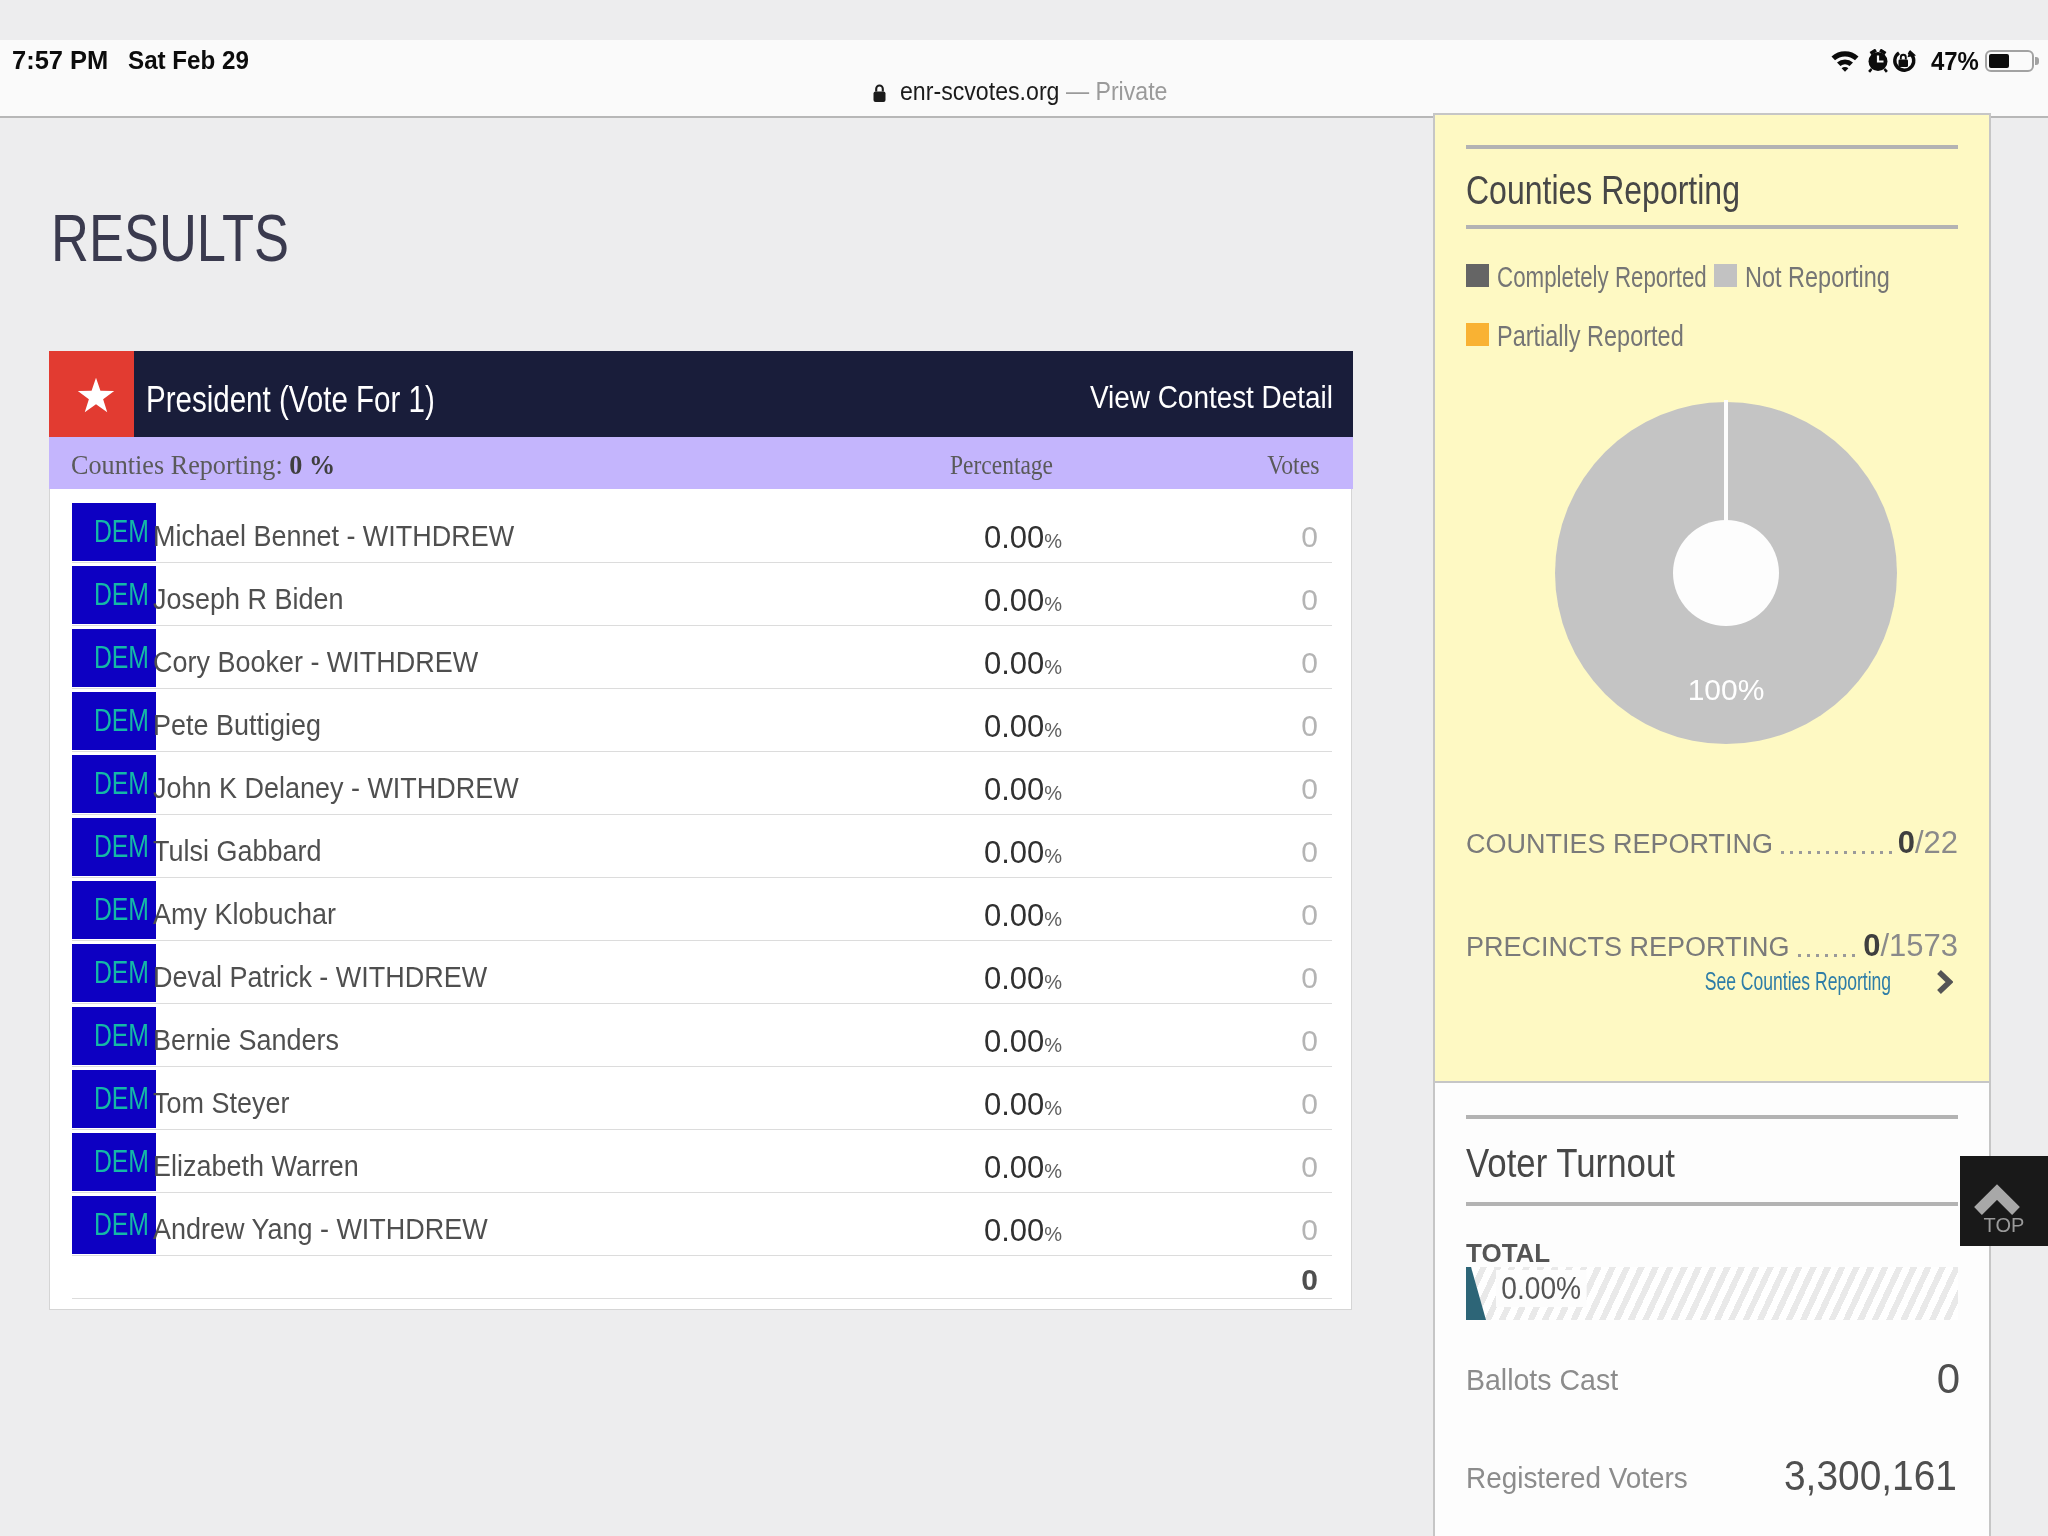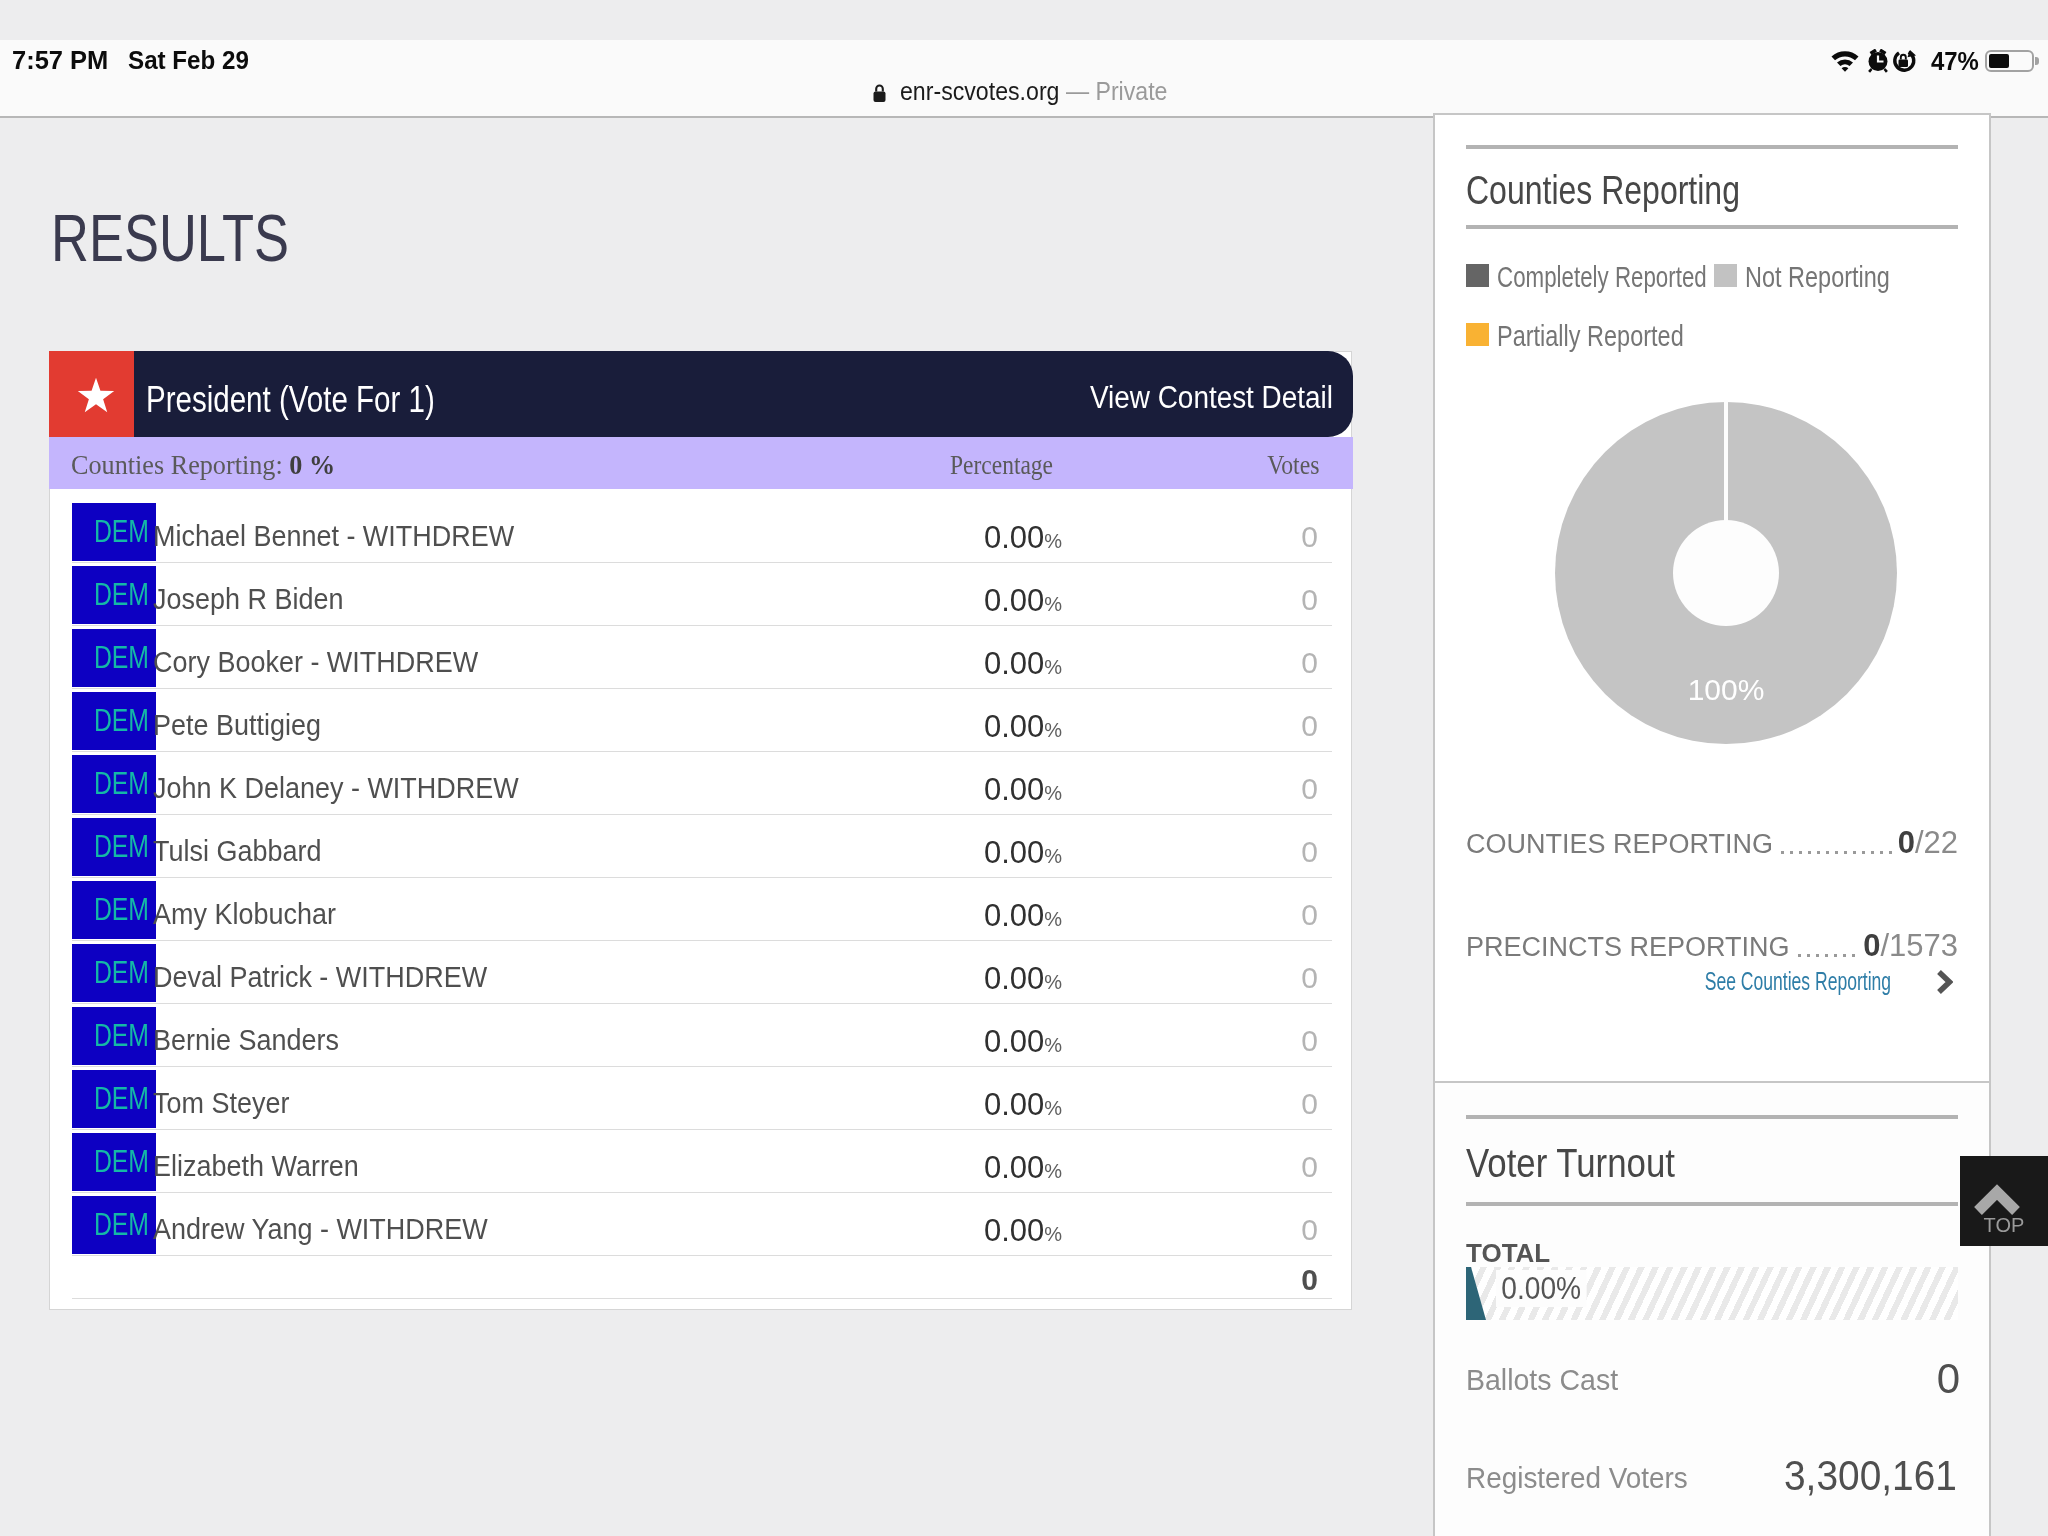--- a/index.html
+++ b/index.html
@@ -48,21 +48,21 @@
         <path d="M3.2 7.5 v-2.7 a3.3 3.3 0 0 1 6.6 0 v2.7" fill="none" stroke="#1b1b1b" stroke-width="2.1"></path>
       </svg>
     <span style="display:inline-block;margin-left:10px;font-size:26px;color:#1b1b1b;transform:scaleX(0.89);transform-origin:left top;white-space:nowrap;">enr-scvotes.org<span style="color:#9a9a9a;"> — Private</span></span>
   </div>
 </div>
 
 <div class="abs" style="left:51px;top:200px;font-size:66px;color:#3a3a4e;transform:scaleX(0.795);transform-origin:left top;white-space:nowrap;">RESULTS</div>
 
 <div class="abs" style="left:49px;top:351px;width:1303px;height:959px;background:#ffffff;border:1px solid #d5d5d5;">
 
-  <div class="abs" style="left:-1px;top:-1px;width:1304px;height:86px;background:#191d3a;border-radius:25px;">
+  <div class="abs" style="left:-1px;top:-1px;width:1304px;height:86px;background:#191d3a;">
     <div class="abs" style="left:0;top:0;width:85px;height:86px;background:#e23b31;">
       <svg width="38" height="40" viewBox="0 0 24 23" style="position:absolute;left:28px;top:25px;">
         <path d="M12 0 L14.8 8.2 L23.5 8.3 L16.5 13.5 L19.1 21.8 L12 16.7 L4.9 21.8 L7.5 13.5 L0.5 8.3 L9.2 8.2 Z" fill="#ffffff"></path>
       </svg>
     </div>
     <div class="abs" style="left:97px;top:28px;font-size:36px;color:#ffffff;transform:scaleX(0.82);transform-origin:left top;white-space:nowrap;">President (Vote For 1)</div>
     <div class="abs" style="right:20px;top:29px;font-size:31px;color:#ffffff;transform:scaleX(0.9);transform-origin:right top;white-space:nowrap;">View Contest Detail</div>
   </div>
 
   <div class="abs" style="left:-1px;top:85px;width:1304px;height:52px;background:#c4b5fd;font-family:Liberation Serif, serif;">
@@ -180,21 +180,21 @@
            font-size:31px; display:flex; align-items:center; justify-content:flex-end; }
   .badge span{ transform:scaleX(0.8); }
   .cname { position:absolute; left:81px; top:20px; font-size:29px; color:#4f4f4f; transform:scaleX(0.93); transform-origin:left top; white-space:nowrap; }
   .pct   { position:absolute; left:912px; top:20px; font-size:31px; color:#303030; }
   .pct small { font-size:20px; color:#5f5f5f; }
   .votes { position:absolute; right:14px; top:20px; font-size:30px; color:#b4b4b4; }
   .trow  { position:relative; height:43px; border-bottom:1px solid #dcdcdc; }
   .tvotes{ position:absolute; right:14px; top:7px; font-size:30px; font-weight:bold; color:#4f4f4f; }
 </style>
 
-<div class="abs" style="left:1433px;top:113px;width:558px;height:1076px;background:#ffffff;border:2px solid #c6c6c6;">
+<div class="abs" style="left:1433px;top:113px;width:558px;height:1076px;background:#fef9c3;border:2px solid #c6c6c6;">
   <div class="abs" style="left:31px;top:30px;width:492px;height:4px;background:#b3b3b3;"></div>
   <div class="abs" style="left:31px;top:53px;font-size:40px;color:#474747;transform:scaleX(0.8);transform-origin:left top;white-space:nowrap;">Counties Reporting</div>
   <div class="abs" style="left:31px;top:110px;width:492px;height:4px;background:#b3b3b3;"></div>
 
   <div class="abs" style="left:31px;top:149px;width:23px;height:23px;background:#656565;"></div>
   <div class="abs" style="left:62px;top:146px;font-size:29px;color:#757575;transform:scaleX(0.77);transform-origin:left top;white-space:nowrap;">Completely Reported</div>
   <div class="abs" style="left:279px;top:149px;width:23px;height:23px;background:#c2c2c2;"></div>
   <div class="abs" style="left:310px;top:146px;font-size:29px;color:#757575;transform:scaleX(0.81);transform-origin:left top;white-space:nowrap;">Not Reporting</div>
   <div class="abs" style="left:31px;top:208px;width:23px;height:23px;background:#f9b233;"></div>
   <div class="abs" style="left:62px;top:205px;font-size:29px;color:#757575;transform:scaleX(0.81);transform-origin:left top;white-space:nowrap;">Partially Reported</div>

